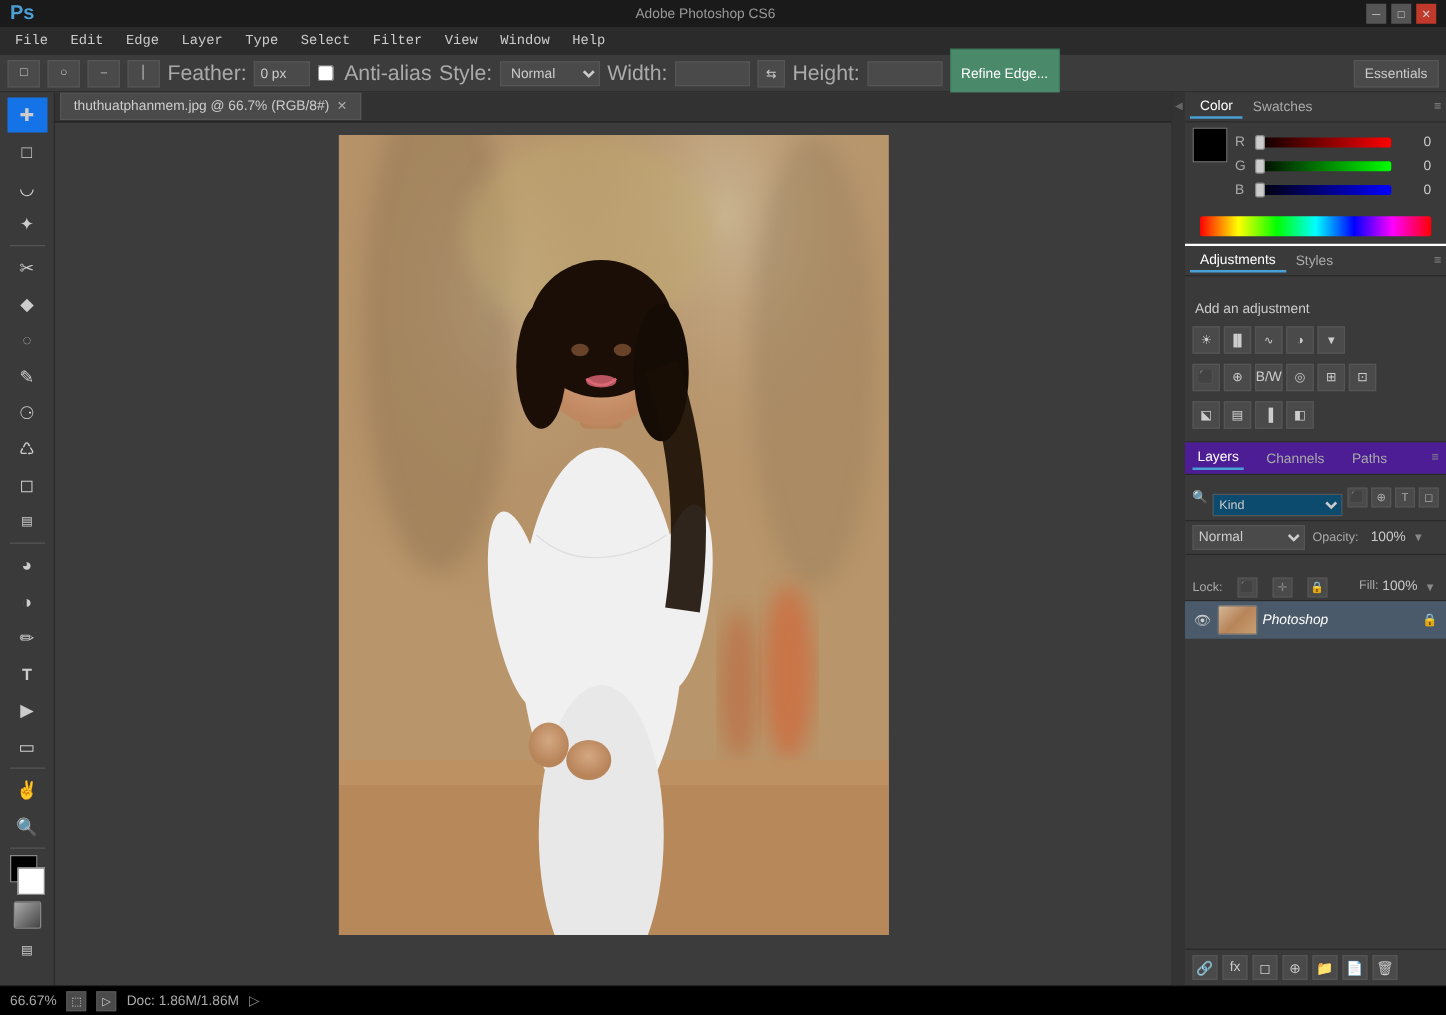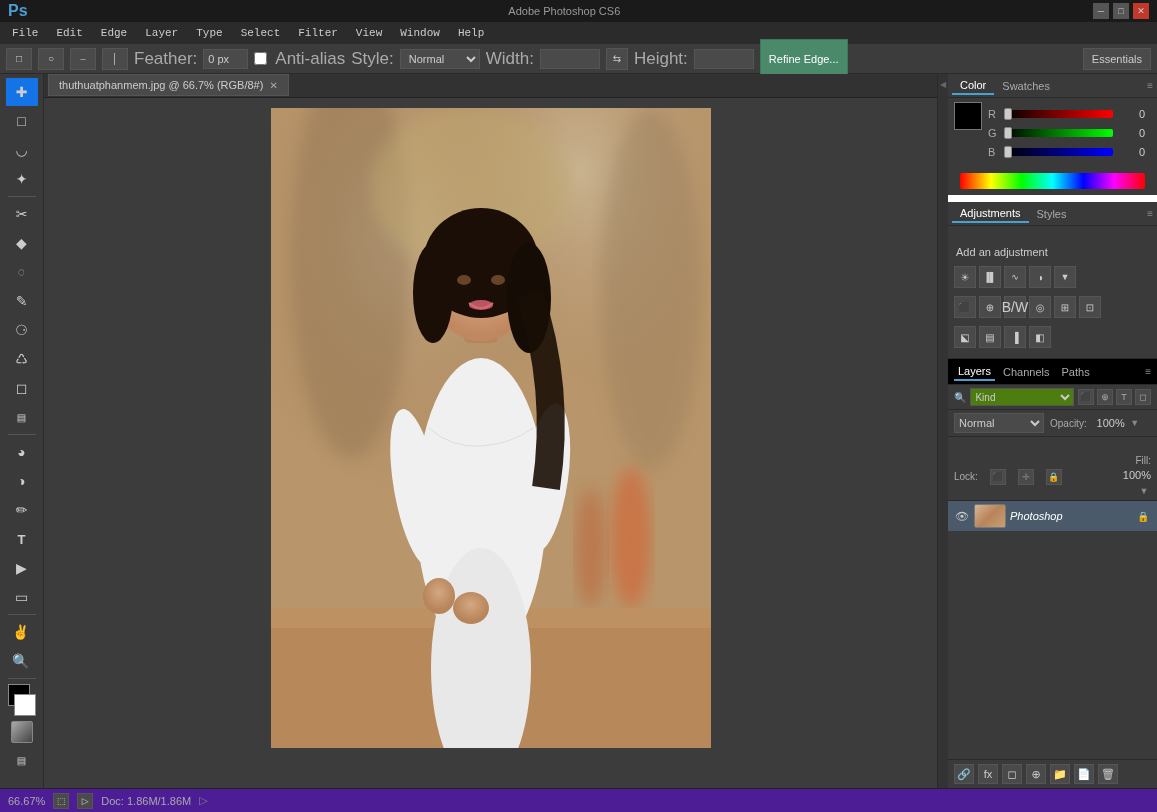--- a/index.html
+++ b/index.html
@@ -91,21 +91,21 @@
     .wm-phan { color: #4a9fd5; }
     .wm-mem { color: #e05a50; }
     .wm-vn { color: #e05a50; }
 
     
     #right-panel {
       width: 220px; background: #3c3c3c; border-left: 1px solid #2a2a2a; display: flex; flex-direction: column;
     }
 
     
-    #color-panel { background: #3a3a3a; border-bottom: 7px solid #ffffff; }
+    #color-panel { background: #3a3a3a; border-bottom: 2px solid #ffffff; }
     .panel-tab-bar { display: flex; align-items: center; height: 24px; background: #3a3a3a; border-bottom: 1px solid #2a2a2a; padding: 0 4px; }
     .panel-tab { padding: 2px 8px; font-size: 11px; color: #aaa; cursor: pointer; }
     .panel-tab.active { color: #fff; border-bottom: 2px solid #4a9fd5; }
     .panel-menu-btn { margin-left: auto; color: #888; font-size: 10px; cursor: pointer; }
 
     .color-swatch-box { width: 28px; height: 28px; background: #000; border: 1px solid #777; flex-shrink: 0; }
     .color-sliders { flex: 1; padding: 4px 6px; }
     .slider-row { display: flex; align-items: center; height: 16px; margin-bottom: 3px; }
     .slider-label { width: 12px; font-size: 11px; color: #aaa; margin-right: 4px; }
     .slider-track { flex: 1; height: 8px; position: relative; border-radius: 2px; }
@@ -116,51 +116,51 @@
     .slider-val { width: 28px; font-size: 11px; color: #ccc; text-align: right; margin-left: 4px; }
     .color-spectrum { height: 16px; width: 100%; margin: 2px 6px; border-radius: 2px; background: linear-gradient(to right, #f00, #ff0, #0f0, #0ff, #00f, #f0f, #f00); }
 
     
     #adj-panel { background: #3a3a3a; border-bottom: 1px solid #2a2a2a; padding-bottom: 6px; }
     .adj-icons-row { display: flex; align-items: center; padding: 4px 6px; gap: 3px; flex-wrap: wrap; }
     .adj-icon { width: 22px; height: 22px; background: #4a4a4a; border: 1px solid #555; display: flex; align-items: center; justify-content: center; cursor: pointer; color: #ccc; font-size: 10px; }
 
     
     #layers-panel { flex: 1; background: #3a3a3a; display: flex; flex-direction: column; }
-    .layers-tab-bar { display: flex; align-items: center; height: 26px; background: #000000; border-bottom: 1px solid #2a2a2a; padding: 0 6px; gap: 4px; }
+    .layers-tab-bar { display: flex; align-items: center; height: 26px; background: #4c1d95; border-bottom: 1px solid #2a2a2a; padding: 0 6px; gap: 14px; }
     .layers-tab { font-size: 11px; color: #aaa; cursor: pointer; padding: 2px 4px; }
     .layers-tab.active { color: #fff; border-bottom: 2px solid #4a9fd5; }
     .layers-search { display: flex; align-items: center; padding: 3px 6px; gap: 4px; border-bottom: 1px solid #2a2a2a; }
     .search-icon-sm { color: #888; font-size: 10px; }
-    .kind-select { flex: 1; height: 18px; background: #4d7c0f; border: 1px solid #555; color: #ccc; font-size: 10px; }
+    .kind-select { flex: 1; height: 18px; background: #0c4a6e; border: 1px solid #555; color: #ccc; font-size: 10px; margin-top: 12px; }
     .layers-options { display: flex; align-items: center; padding: 3px 6px; gap: 6px; border-bottom: 1px solid #2a2a2a; }
     .blend-select { width: 90px; height: 20px; background: #4a4a4a; border: 1px solid #555; color: #ccc; font-size: 11px; }
     .opacity-row { display: flex; align-items: center; gap: 3px; }
     .opacity-label { font-size: 10px; color: #aaa; }
     .opacity-val { font-size: 11px; color: #ccc; width: 35px; text-align: right; }
     .lock-row { display: flex; align-items: center; padding: 2px 6px; gap: 12px; border-bottom: 1px solid #2a2a2a; margin-top: 16px; }
     .lock-label { font-size: 10px; color: #aaa; }
     .lock-icon { width: 16px; height: 16px; background: #4a4a4a; border: 1px solid #555; display: flex; align-items: center; justify-content: center; font-size: 9px; color: #888; cursor: pointer; }
-    .fill-row { display: flex; align-items: flex-end; gap: 3px; flex-direction: column; }
+    .fill-row { display: flex; align-items: flex-start; gap: 3px; }
     .fill-label { font-size: 10px; color: #aaa; }
     .fill-val { font-size: 11px; color: #ccc; }
 
     .layer-row { display: flex; align-items: center; padding: 3px 6px; gap: 4px; background: #4a5a6a; border-bottom: 1px solid #3a3a3a; cursor: pointer; }
     .layer-vis { width: 16px; height: 16px; display: flex; align-items: center; justify-content: center; font-size: 11px; color: #ccc; cursor: pointer; }
     .layer-thumb { width: 32px; height: 24px; background: linear-gradient(135deg, #c8a882, #b07558); border: 1px solid #777; flex-shrink: 0; border-radius: 2px; }
     .layer-name { flex: 1; font-size: 11px; color: #fff; font-style: italic; }
     .layer-lock { width: 14px; height: 14px; display: flex; align-items: center; justify-content: center; color: #888; font-size: 10px; }
 
     
     .layers-footer { display: flex; align-items: center; padding: 4px 6px; gap: 4px; border-top: 1px solid #2a2a2a; background: #3a3a3a; }
     .lf-btn { width: 20px; height: 20px; background: #4a4a4a; border: 1px solid #555; display: flex; align-items: center; justify-content: center; cursor: pointer; color: #ccc; font-size: 11px; }
 
     
     #status-bar {
-      width: 100%; height: 24px; background: #4c1d95; border-top: 1px solid #222; display: flex; align-items: center; padding: 0 8px; gap: 8px;
+      width: 100%; height: 24px; background: #000000; border-top: 1px solid #222; display: flex; align-items: center; padding: 0 8px; gap: 8px;
     }
     .status-zoom { font-size: 11px; color: #aaa; }
     .status-btn { width: 16px; height: 16px; background: #4a4a4a; border: 1px solid #555; display: flex; align-items: center; justify-content: center; font-size: 9px; color: #ccc; cursor: pointer; }
     .status-doc { font-size: 11px; color: #aaa; }
     .status-arrow { font-size: 11px; color: #888; cursor: pointer; }
     .right-collapse { width: 10px; background: #333; display: flex; align-items: flex-start; padding-top: 6px; justify-content: center; cursor: pointer; color: #666; font-size: 8px; flex-shrink: 0; }
     .right-panels { flex: 1; display: flex; flex-direction: column; overflow: hidden; }
   </style>
 </head>
 <body>
@@ -394,21 +394,21 @@
           <div class="adj-icons-row">
             <div class="adj-icon" title="Brightness/Contrast">☀</div>
             <div class="adj-icon" title="Levels" style="font-size:9px;">▐▌</div>
             <div class="adj-icon" title="Curves" style="font-size:9px;">∿</div>
             <div class="adj-icon" title="Exposure">◑</div>
             <div class="adj-icon" title="Vibrance" style="font-size:9px;">▼</div>
           </div>
           <div class="adj-icons-row">
             <div class="adj-icon" title="Hue/Saturation">⬛</div>
             <div class="adj-icon" title="Color Balance">⊕</div>
-            <div class="adj-icon" title="Black &amp; White" style="font-size:14px;">B/W</div>
+            <div class="adj-icon" title="Black &amp; White" style="font-size:11px;">B/W</div>
             <div class="adj-icon" title="Photo Filter">◎</div>
             <div class="adj-icon" title="Channel Mixer">⊞</div>
             <div class="adj-icon" title="Color Lookup">⊡</div>
           </div>
           <div class="adj-icons-row">
             <div class="adj-icon" title="Invert">⬕</div>
             <div class="adj-icon" title="Posterize">▤</div>
             <div class="adj-icon" title="Threshold">▐</div>
             <div class="adj-icon" title="Gradient Map">◧</div>
           </div>

